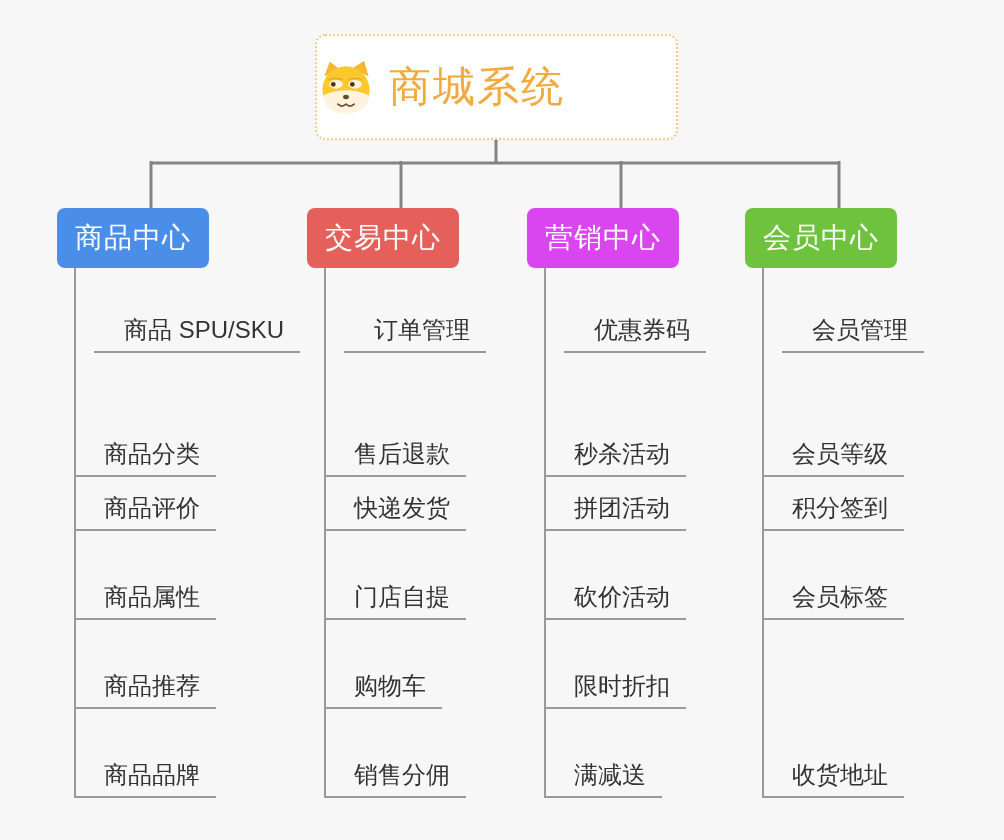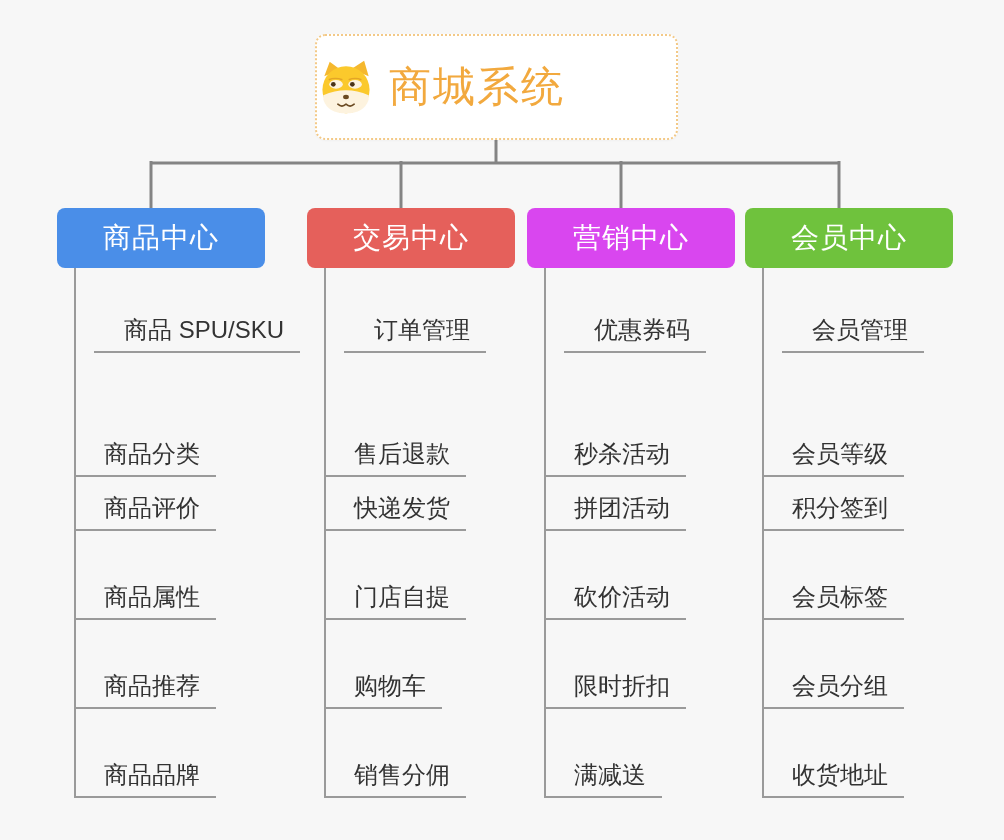--- a/index.html
+++ b/index.html
@@ -14,21 +14,21 @@
     position:absolute;left:315px;top:34px;width:363px;height:106px;
     background:#ffffff;border:2px dotted #f3c987;border-radius:10px;
     box-sizing:border-box;display:flex;align-items:center;
     gap:14px;z-index:2;box-shadow:0 1px 2px rgba(0,0,0,0.03);
   }
   .root-title{font-size:42px;color:#f2a93e;letter-spacing:2px;white-space:nowrap;}
   .doge{width:58px;height:56px;flex:0 0 auto;}
 
   
   .branch-header{
-    position:absolute;top:208px;width:208px;height:60px;border-radius:8px;
+    position:absolute;top:208px;width:152px;height:60px;border-radius:8px;
     display:flex;align-items:center;justify-content:center;color:#ffffff;
     font-size:28px;letter-spacing:1px;z-index:2;white-space:nowrap;cursor:default;
   }
   .bh0{left:57px;background:#4a8ee8;}
   .bh1{left:307px;background:#e5605b;}
   .bh2{left:527px;background:#d946ef;}
   .bh3{left:745px;background:#6fc23d;}
 
   
   .col{position:absolute;top:268px;width:256px;height:540px;z-index:2;}
@@ -125,17 +125,16 @@
     <div class="leaf r4">限时折扣</div>
     <div class="leaf r5">满减送</div>
   </div>
 
   <div class="col c3">
     <div class="vline"></div>
     <div class="leaf r1">会员等级</div>
     <div class="leaf r0">会员管理</div>
     <div class="leaf r2">积分签到</div>
     <div class="leaf r3">会员标签</div>
-    <div class="leaf r4">会员分组</div>
     <div class="leaf r5">收货地址</div>
   </div>
 
 </div>
 
 </body></html>

